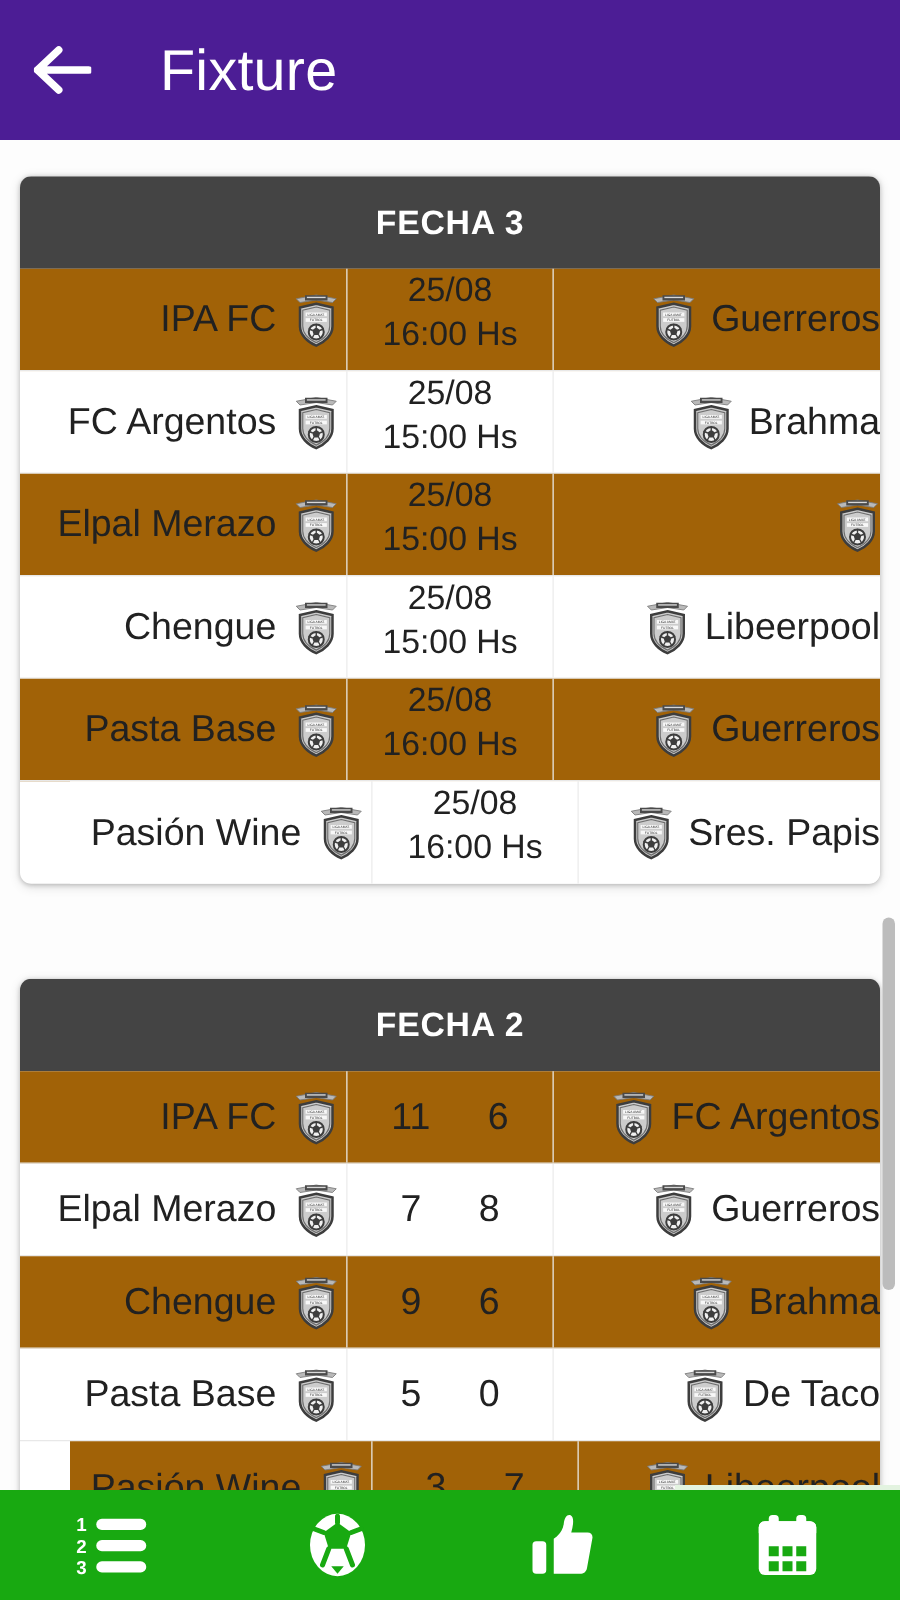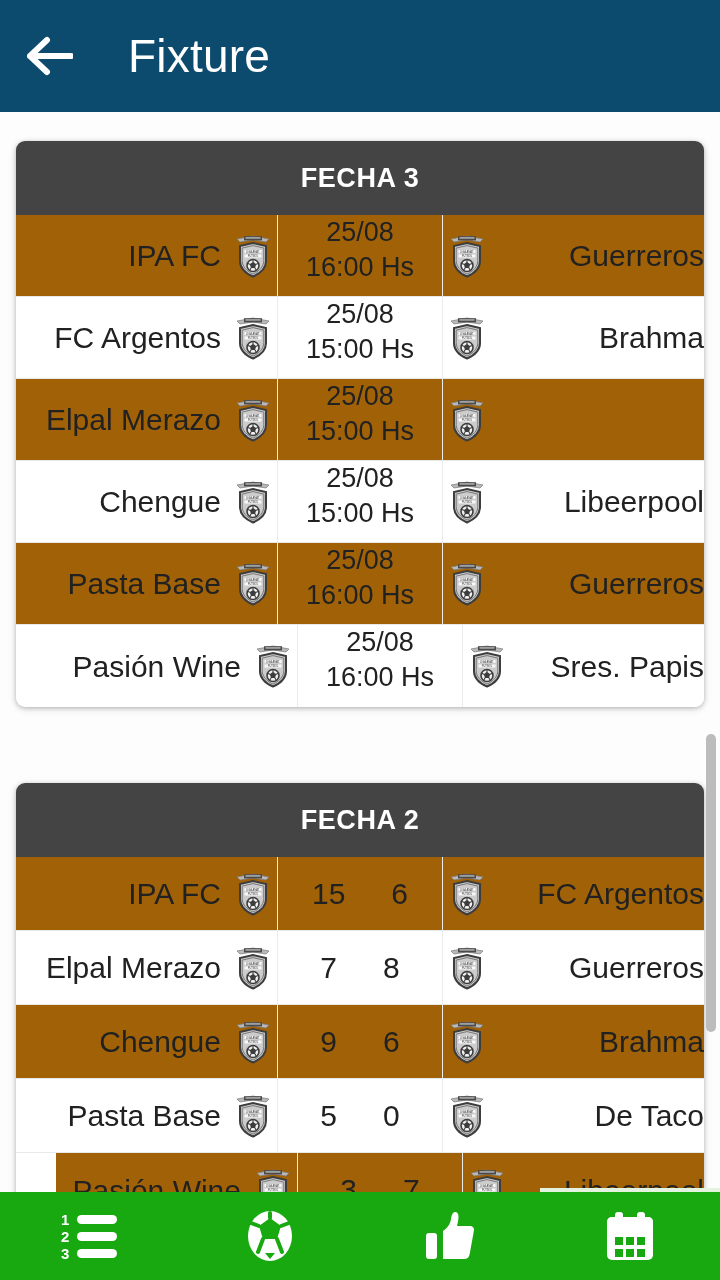--- a/index.html
+++ b/index.html
@@ -19,21 +19,21 @@
     background: #fdfdfd;
     overflow: hidden;
   }
 
   
   .appbar {
     position: absolute;
     top: 0; left: 0;
     width: 720px;
     height: 112px;
-    background: #0c4a6e;
+    background: #4c1d95;
     display: flex;
     align-items: center;
     z-index: 30;
   }
   .back-btn {
     width: 68px;
     height: 68px;
     margin-left: 16px;
     display: flex;
     align-items: center;
@@ -105,21 +105,21 @@
     align-items: center;
     justify-content: flex-end;
     gap: 14px;
     padding-right: 6px;
     min-width: 0;
   }
   .cell-away {
     flex: 1 1 0;
     display: flex;
     align-items: center;
-    justify-content: space-between;
+    justify-content: flex-end;
     gap: 12px;
     padding-left: 6px;
     min-width: 0;
   }
   .team-name {
     font-size: 30px;
     color: #212121;
     white-space: nowrap;
     line-height: 1.1;
   }
@@ -533,21 +533,21 @@
     <text x="18" y="19.6" text-anchor="middle" font-family="Liberation Sans, sans-serif" font-size="2.6" fill="#2f2f2f">LIGA AMAT.</text>
     <text x="18" y="24.1" text-anchor="middle" font-family="Liberation Sans, sans-serif" font-size="2.6" fill="#2f2f2f">FUTBOL</text>
     <circle cx="18" cy="32.5" r="6" fill="#f0f0f0" stroke="#3d3d3d" stroke-width="1.6"></circle>
     <path d="M18 28.8 L21.2 31.2 L20 35 L16 35 L14.8 31.2 Z" fill="#3d3d3d"></path>
     <path d="M18 26.5 L18 28.8 M14.8 31.2 L12.3 30.2 M21.2 31.2 L23.7 30.2
              M16 35 L14.6 37.6 M20 35 L21.4 37.6" stroke="#3d3d3d" stroke-width="1.1" stroke-linecap="round"></path>
   </svg>
               </span>
             </div>
             <div class="cell-score">
-              <span class="score-val">15</span>
+              <span class="score-val">11</span>
               <span class="score-val">6</span>
             </div>
             <div class="cell-away">
               <span>
                 <svg class="crest" viewBox="0 0 36 46" aria-hidden="true">
     <path d="M2 6 L18 3 L34 6 L31 9 L18 7 L5 9 Z" fill="#b9b9b9" stroke="#7a7a7a" stroke-width="0.7"></path>
     <rect x="9" y="3.2" width="18" height="4.2" fill="#4a4a4a"></rect>
     <rect x="10.5" y="4.4" width="15" height="1.1" fill="#d8d8d8"></rect>
     <path d="M18 10 L31 13 L31 28 C31 35 25 40.5 18 43.5 C11 40.5 5 35 5 28 L5 13 Z" fill="#cccccc" stroke="#3d3d3d" stroke-width="2"></path>
     <path d="M18 12.6 L28.8 15.1 L28.8 27.8 C28.8 33.8 23.7 38.5 18 41.1

